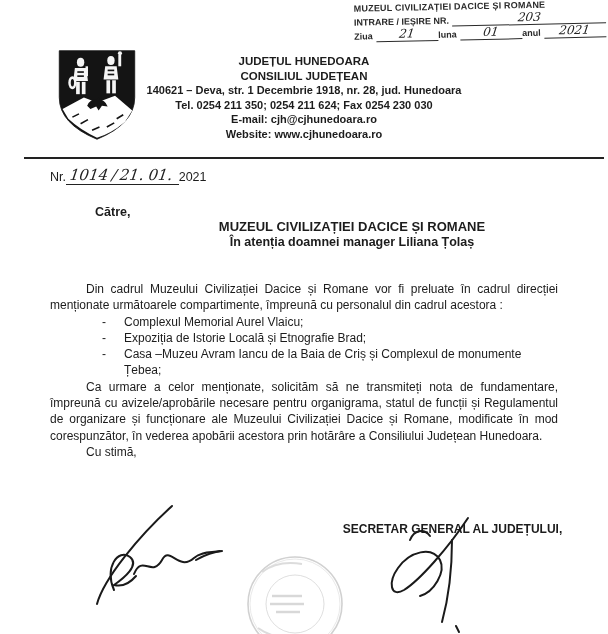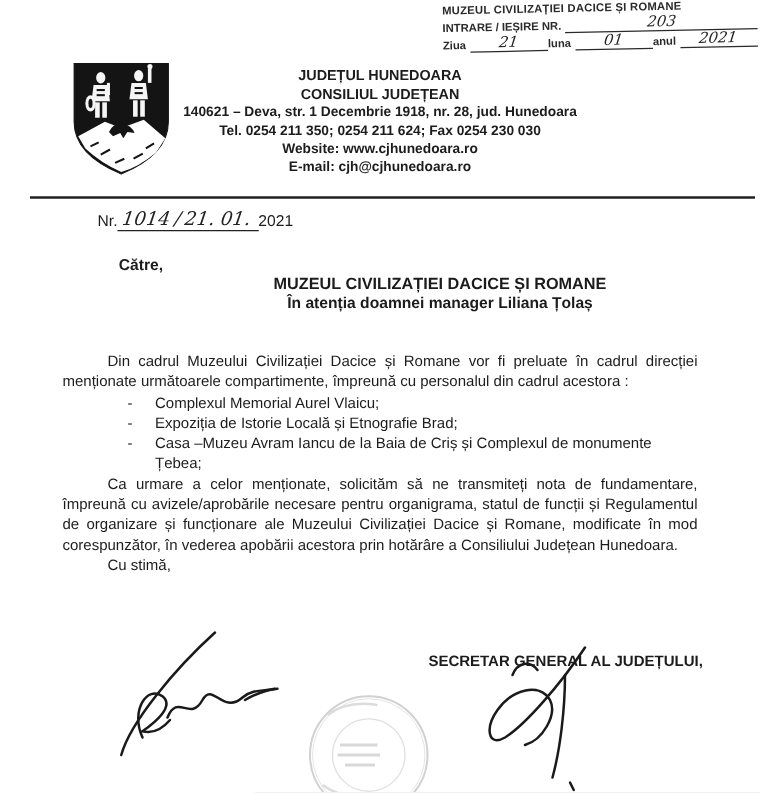--- a/index.html
+++ b/index.html
@@ -73,21 +73,21 @@
 
   
   .ref-line {
     position: absolute;
     top: 166px;
     left: 50px;
     font-size: 12.5px;
     display: flex;
     align-items: flex-end;
   }
-  .ref-label { padding-bottom: 1px; margin-left: 28px; }
+  .ref-label { padding-bottom: 1px; }
   .ref-fill {
     border-bottom: 1.4px solid #222;
     padding: 0 6px 0 4px;
     white-space: nowrap;
   }
   .ref-fill .hw { font-size: 15px; }
   .ref-year { padding-bottom: 1px; }
 
   
   .salutation {
@@ -200,22 +200,22 @@
 
     <path d="M38,70 q4,-9 13,-8 q9,1 12,9 l-7,-1 l-4,6 l-3,-5 l-7,3 z" fill="#141414"></path>
     <path d="M50,62 l5,-4 l1,3 z" fill="#141414"></path>
   </svg>
 
   <div class="letterhead-text">
     <div class="lh-big">JUDEȚUL HUNEDOARA</div>
     <div class="lh-big">CONSILIUL JUDEȚEAN</div>
     <div class="lh-small">140621 – Deva, str. 1 Decembrie 1918, nr. 28, jud. Hunedoara</div>
     <div class="lh-small">Tel. 0254 211 350; 0254 211 624;  Fax 0254 230 030</div>
+    <div class="lh-small">E-mail: cjh@cjhunedoara.ro</div>
     <div class="lh-small">Website: www.cjhunedoara.ro</div>
-    <div class="lh-small">E-mail: cjh@cjhunedoara.ro</div>
   </div>
 
   <div class="rule"></div>
 
   <div class="ref-line">
     <span class="ref-label">Nr.</span>
     <span class="ref-fill"><span class="hw">1014</span>&nbsp;<span class="hw">/</span>&nbsp;<span class="hw">21. 01.</span></span>
     <span class="ref-year">2021</span>
   </div>
 

